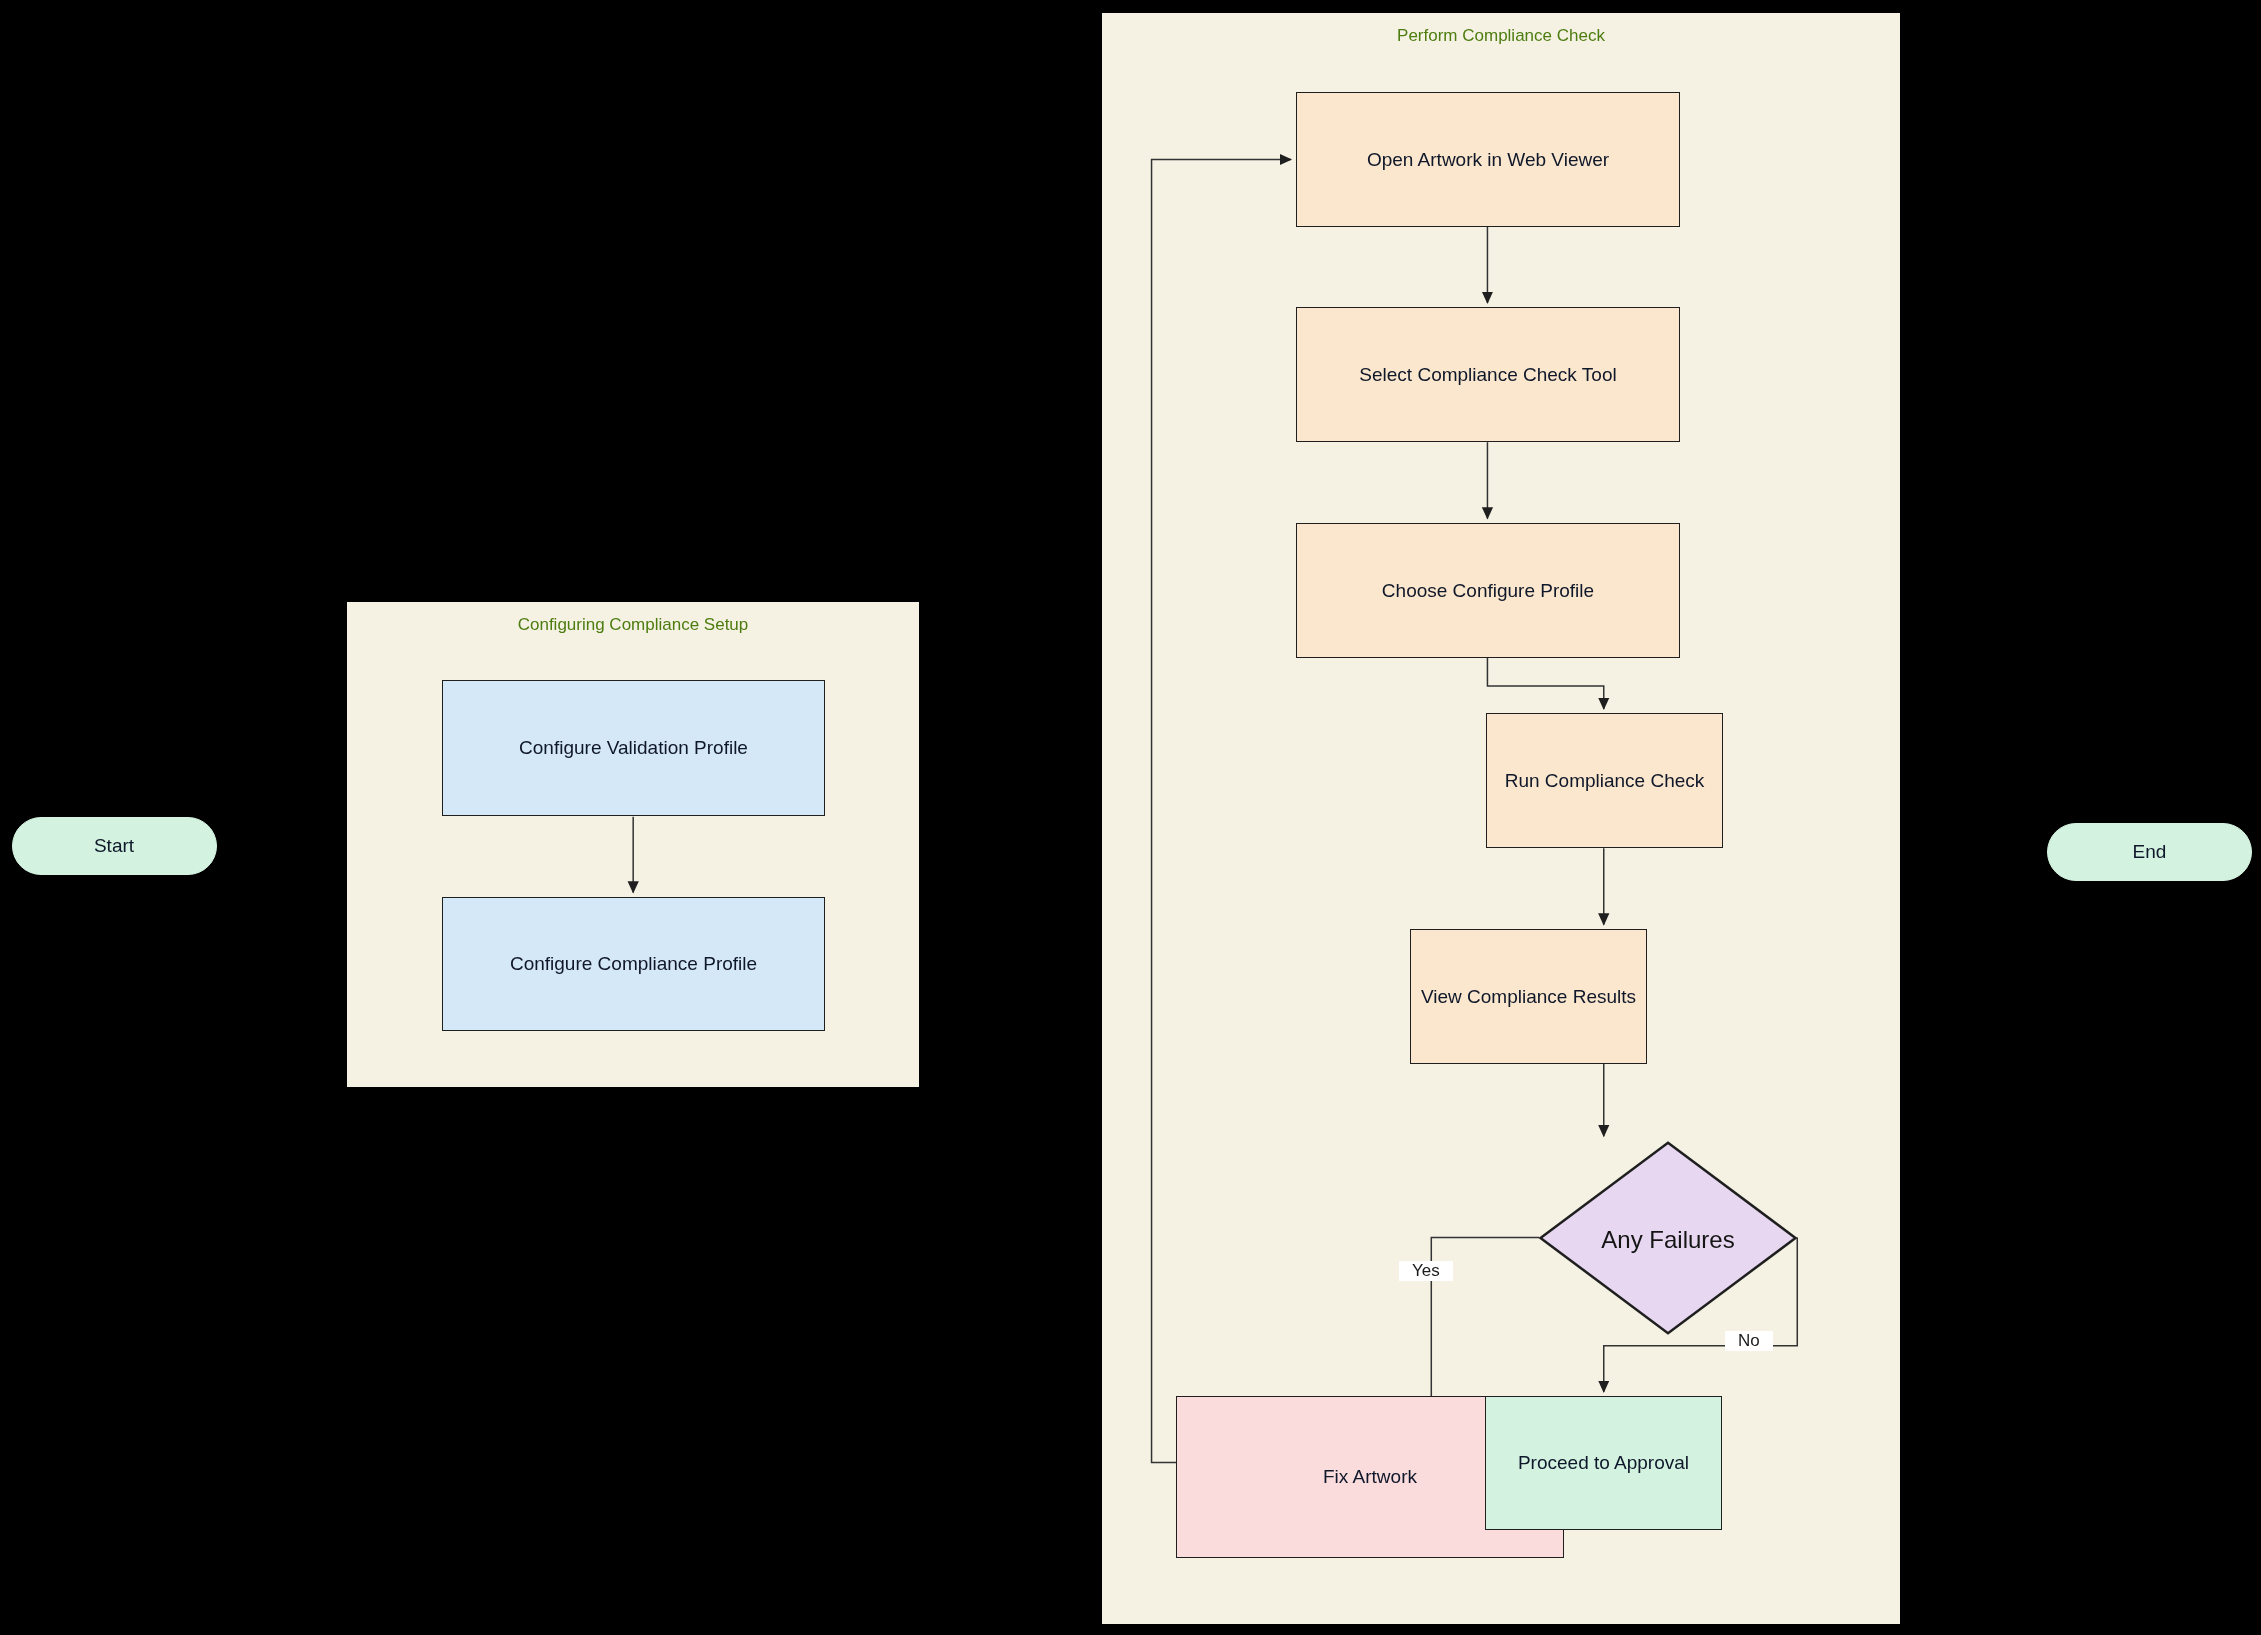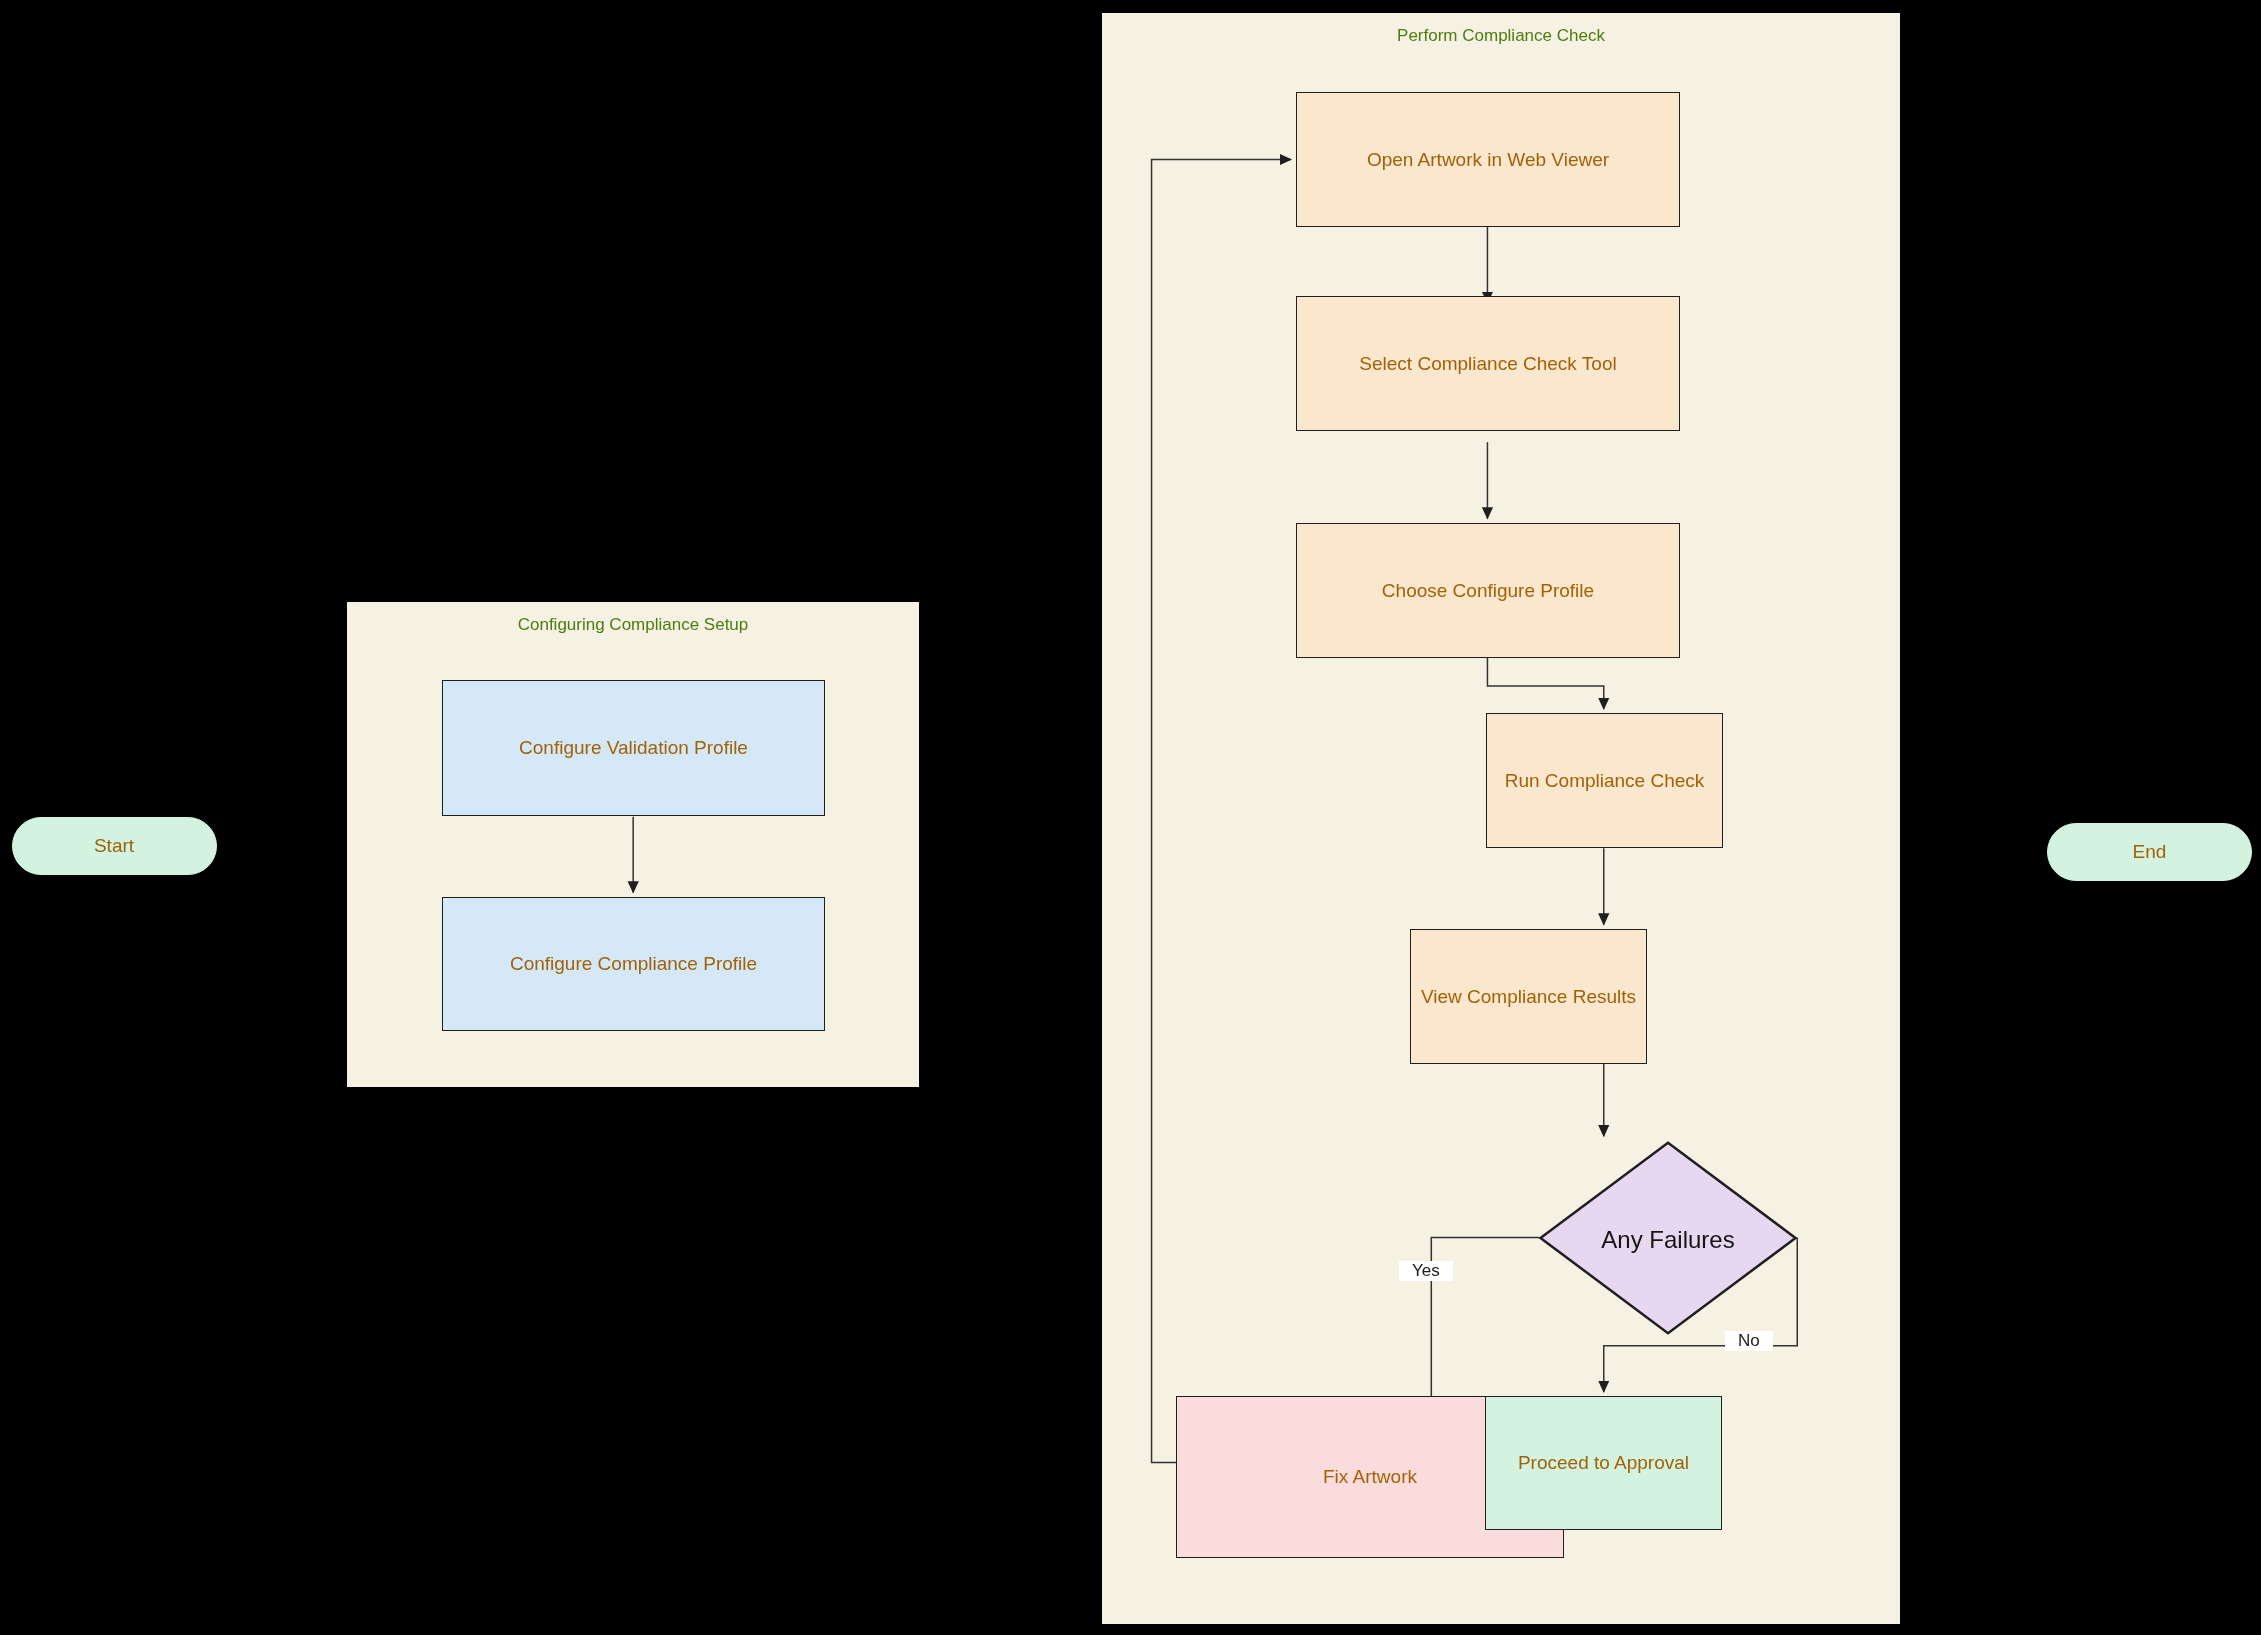--- a/index.html
+++ b/index.html
@@ -37,21 +37,21 @@
     white-space: nowrap;
   }
   .node {
     position: absolute;
     box-sizing: border-box;
     display: flex;
     align-items: center;
     justify-content: center;
     text-align: center;
     font-size: 19px;
-    color: #a16207;
+    color: #0f172a;
     border: 1.5px solid #1f1f1f;
     line-height: 1.25;
   }
   .node.process-blue  { background: #d5e8f7; }
   .node.process-orange{ background: #fbe7cd; }
   .node.process-pink  { background: #fbdcdc; }
   .node.process-green { background: #d3f2e0; }
   .node.terminator {
     background: #d3f2e0;
     border-radius: 30px;
@@ -130,21 +130,21 @@
   </div>
 
   <div class="node process-blue" style="left:442px; top:897px; width:383px; height:134px;justify-content:center;">
     <span>Configure Compliance Profile</span>
   </div>
 
   <div class="node process-orange" style="left:1296px; top:92px; width:384px; height:135px;">
     <span>Open Artwork in Web Viewer</span>
   </div>
 
-  <div class="node process-orange" style="left:1296px; top:296px; width:384px; height:135px;">
+  <div class="node process-orange" style="left:1296px; top:307px; width:384px; height:135px;">
     <span>Select Compliance Check Tool</span>
   </div>
 
   <div class="node process-orange" style="left:1296px; top:523px; width:384px; height:135px;">
     <span>Choose Configure Profile</span>
   </div>
 
   <div class="node process-orange" style="left:1486px; top:713px; width:237px; height:135px;">
     <span>Run Compliance Check</span>
   </div>

